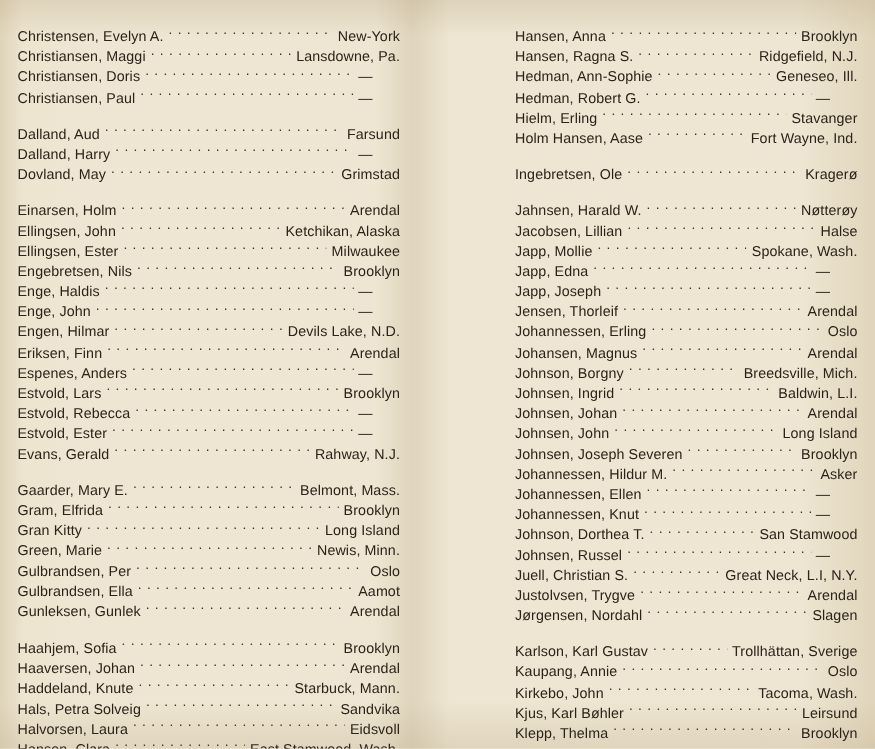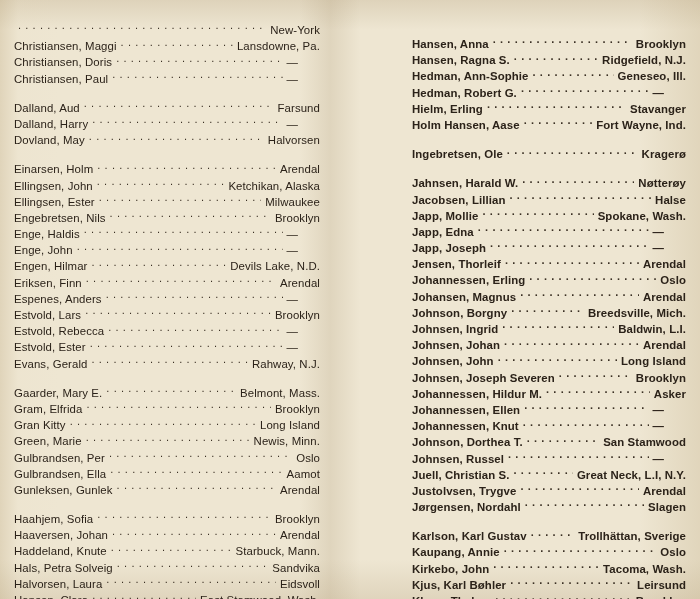--- a/index.html
+++ b/index.html
@@ -46,22 +46,21 @@
   }
   .col-left {
     width: 330px;
     padding-left: 14px;
     padding-right: 10px;
   }
   .col-right {
     width: 370px;
     padding-left: 82px;
     padding-right: 14px;
-    padding-top: 36px;
-    font-weight: bold;
+    padding-top: 22px;
   }
   .group {
     margin-bottom: 13px;
   }
   .entry {
     display: flex;
     align-items: baseline;
     font-size: 11.4px;
     color: #2b2219;
     line-height: 1.42;
@@ -100,20 +99,21 @@
   }
 </style>
 </head>
 <body>
 
 <div class="page">
   <div class="columns">
     <div class="col col-left" id="col-left">
         <div class="group">
           <div class="entry">
+            <span class="name">Christensen, Evelyn A.</span>
             <span class="leader"></span>
             <span class="place">New-York</span>
           </div>
           <div class="entry">
             <span class="name">Christiansen, Maggi</span>
             <span class="leader"></span>
             <span class="place">Lansdowne, Pa.</span>
           </div>
           <div class="entry">
             <span class="name">Christiansen, Doris</span>
@@ -133,21 +133,21 @@
             <span class="place">Farsund</span>
           </div>
           <div class="entry">
             <span class="name">Dalland, Harry</span>
             <span class="leader"></span>
             <span class="dash">—</span>
           </div>
           <div class="entry">
             <span class="name">Dovland, May</span>
             <span class="leader"></span>
-            <span class="place">Halvorsen</span>
+            <span class="place">Grimstad</span>
           </div>
         </div>
         <div class="group">
           <div class="entry">
             <span class="name">Einarsen, Holm</span>
             <span class="leader"></span>
             <span class="place">Arendal</span>
           </div>
           <div class="entry">
             <span class="name">Ellingsen, John</span>

